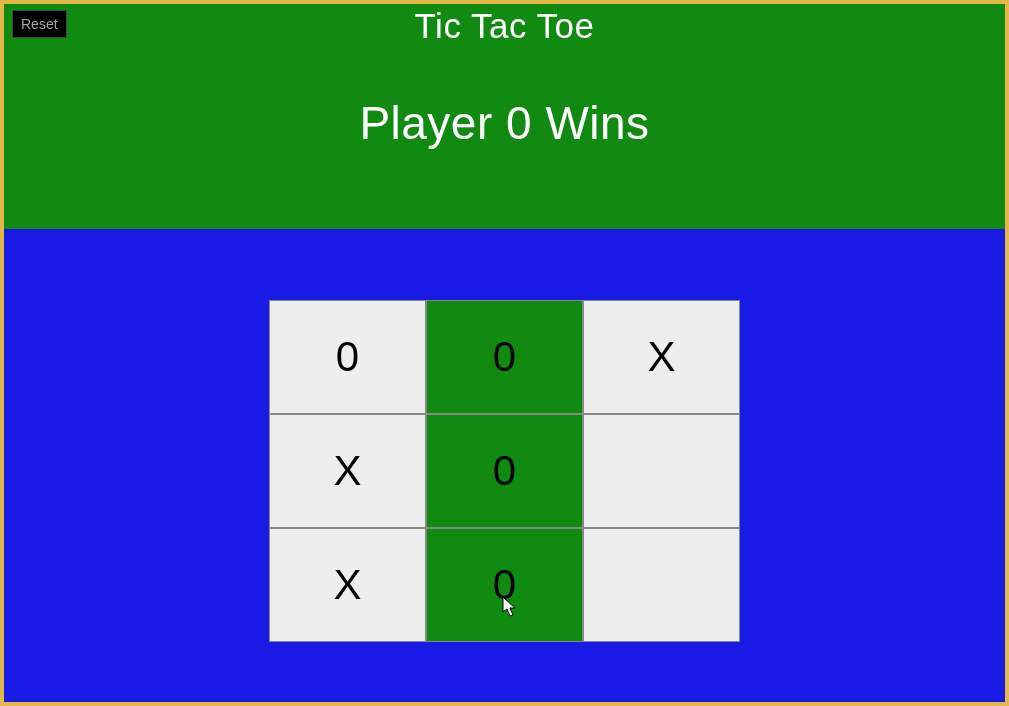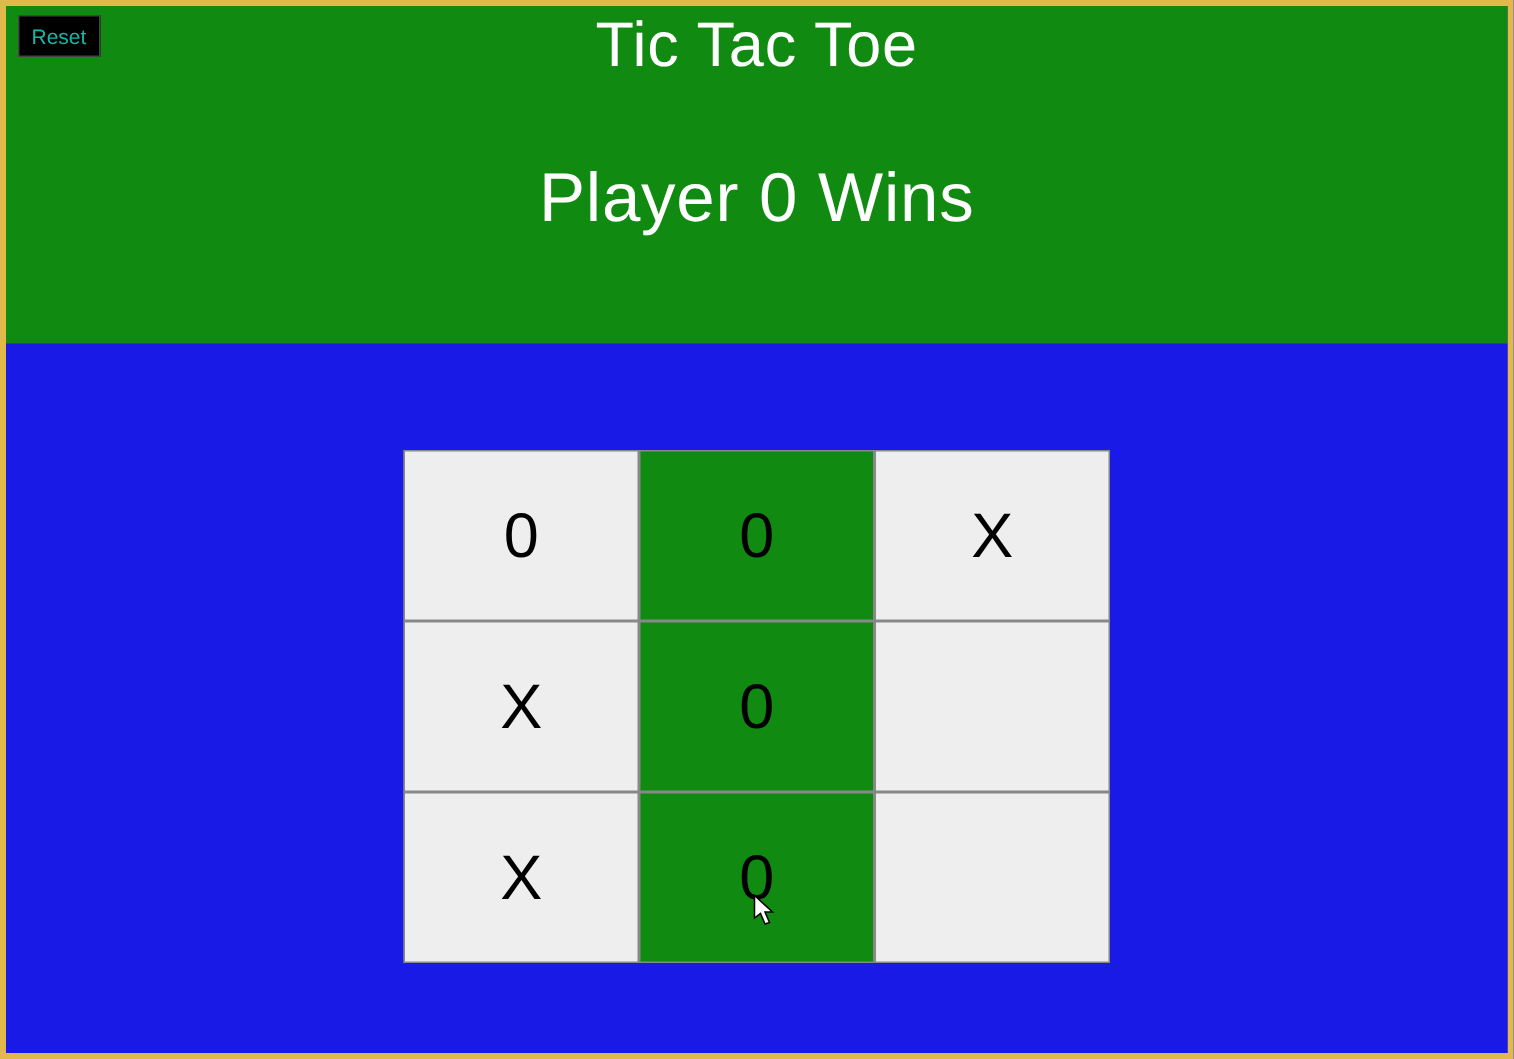--- a/index.html
+++ b/index.html
@@ -23,37 +23,37 @@
     }
     .header {
       background: #108a10;
       width: 100%;
       height: 225px;
       position: relative;
       text-align: center;
       color: #fff;
     }
     .title {
-      font-size: 42px;
+      font-size: 35px;
       font-weight: normal;
       padding-top: 2px;
       letter-spacing: 0.5px;
     }
     .status {
       font-size: 46px;
       font-weight: normal;
       margin-top: 50px;
       letter-spacing: 0.5px;
     }
     .reset-btn {
       position: absolute;
       top: 6px;
       left: 8px;
       background: #000;
-      color: #14b8a6;
+      color: #a3a3a3;
       border: 1px solid #444;
       font-size: 14px;
       padding: 5px 8px;
       cursor: pointer;
       font-family: Arial, Helvetica, sans-serif;
     }
     .board-area {
       width: 100%;
       height: calc(100% - 225px);
       background: #1a1ae6;

